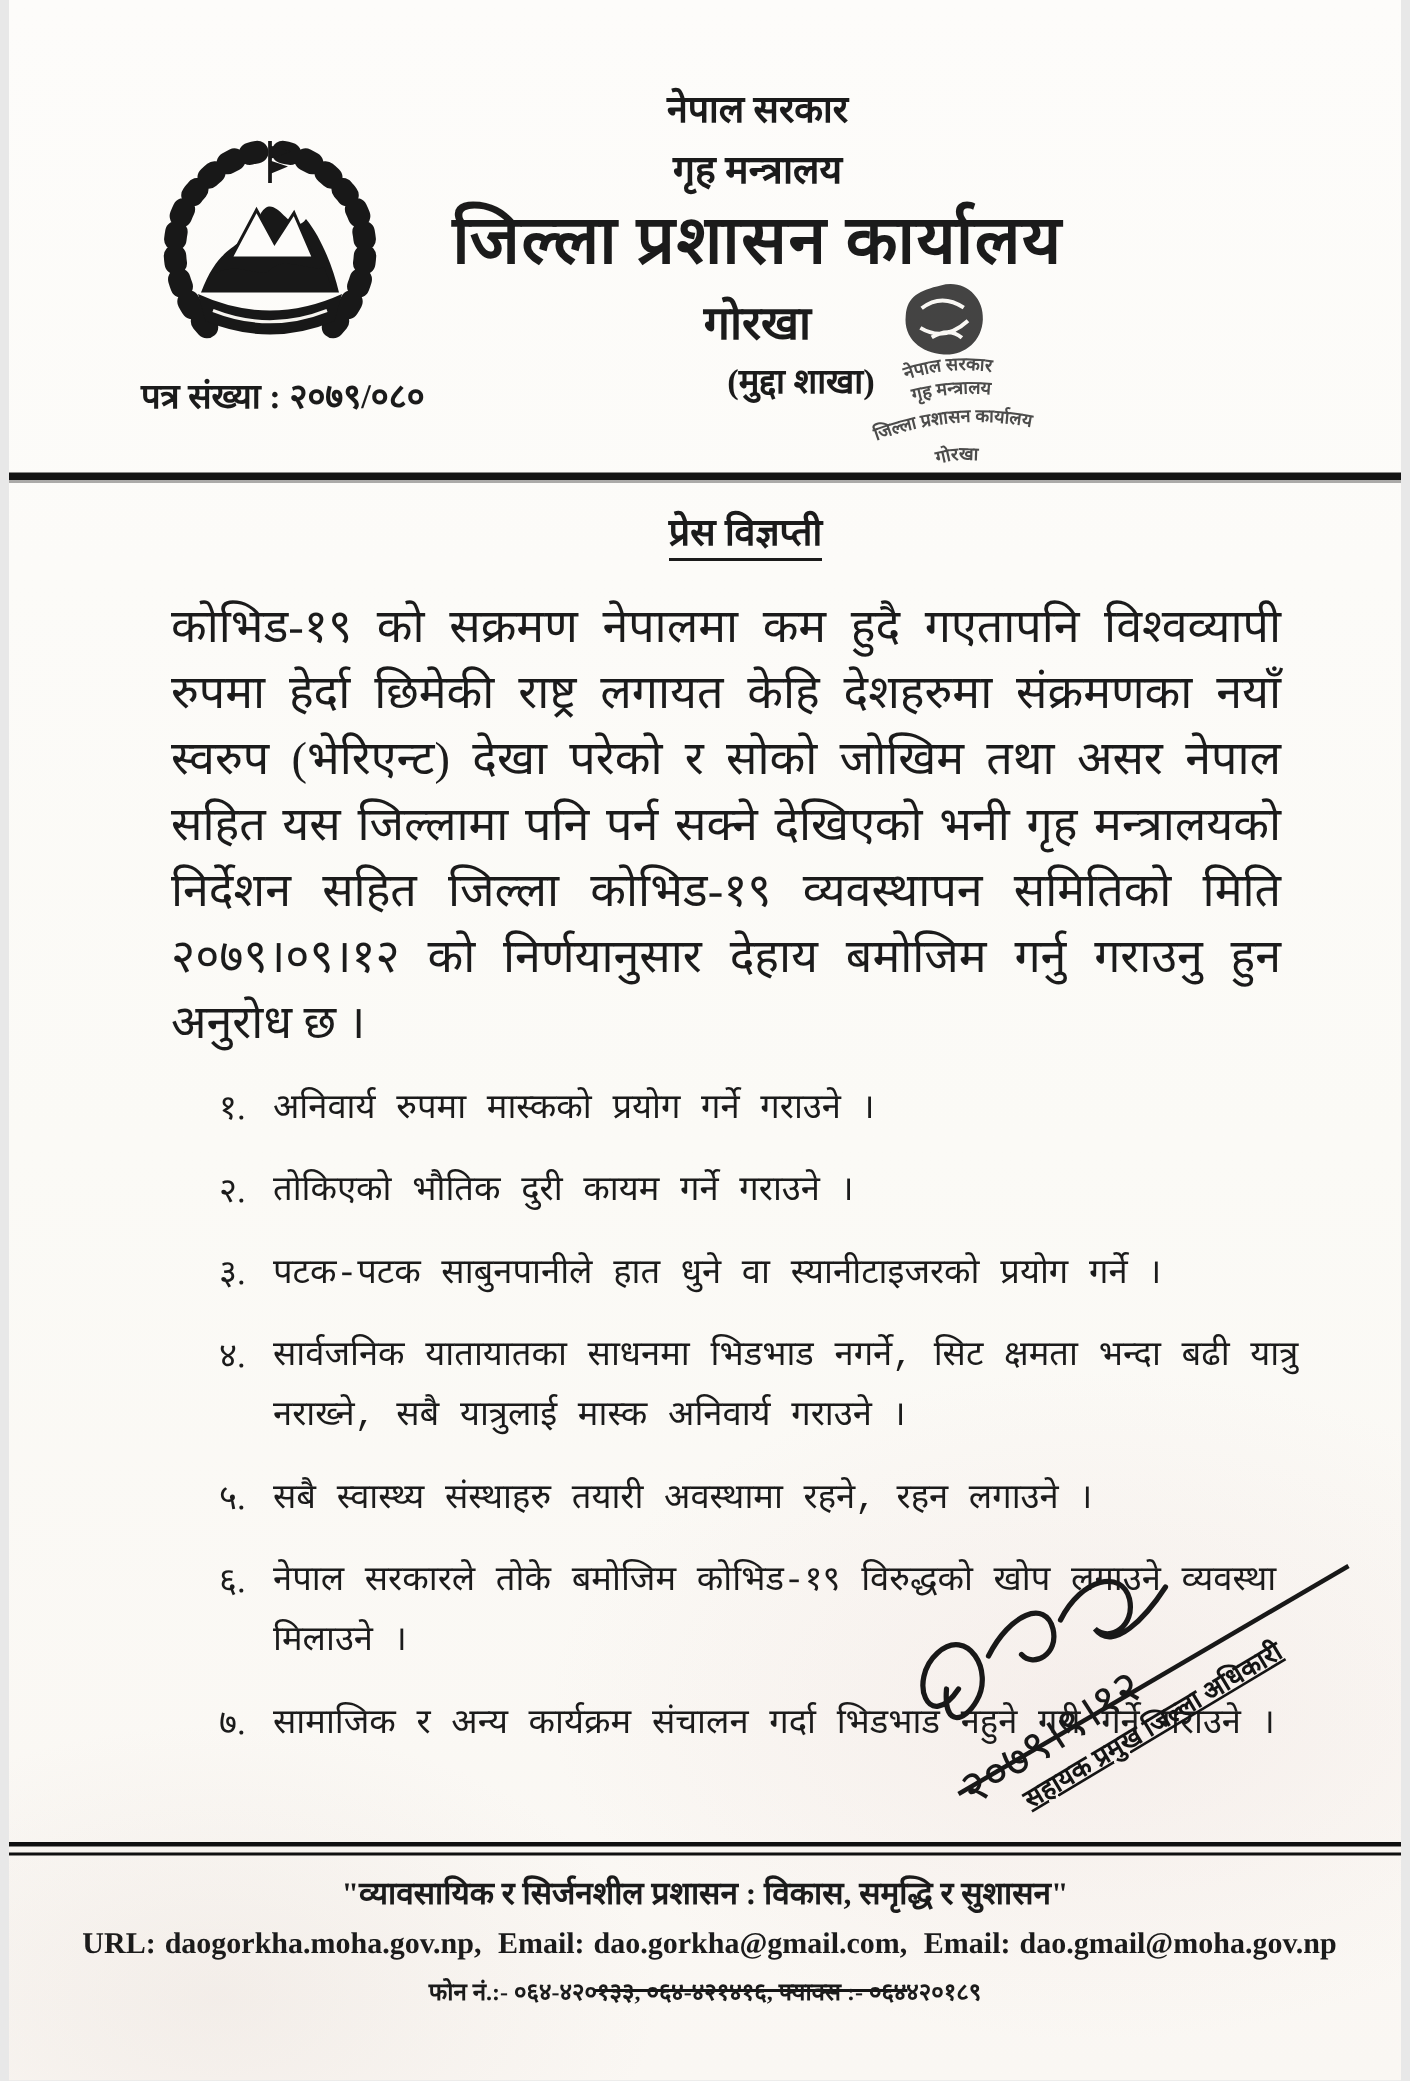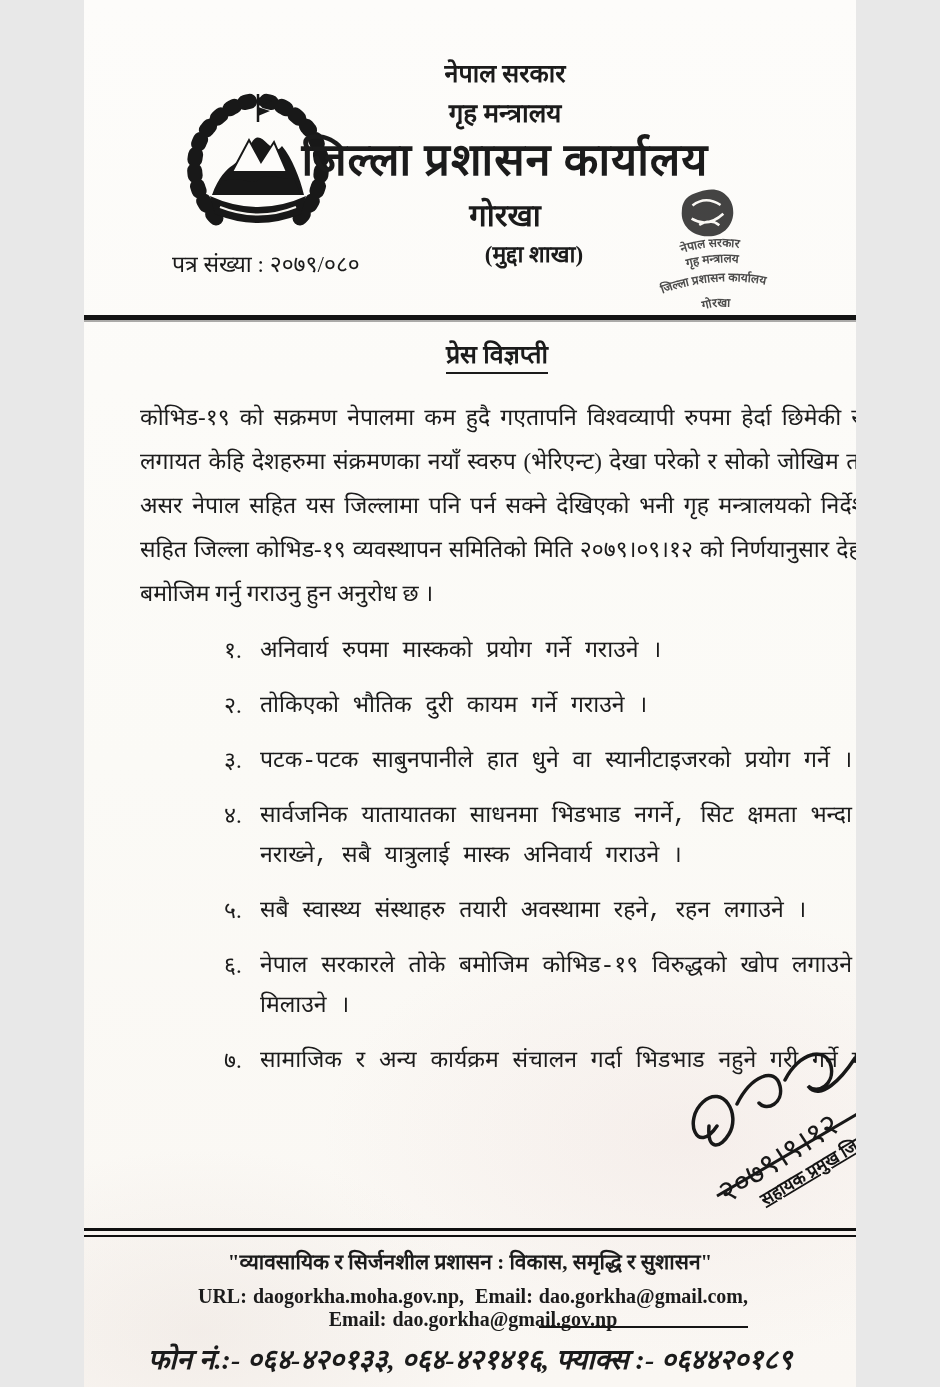--- a/index.html
+++ b/index.html
@@ -1,57 +1,57 @@
 <!DOCTYPE html>
 <html><head>
 <meta charset="utf-8">
 <style>
   html,body{margin:0;padding:0;}
   body{background:#e8e8e8;font-family:"Liberation Serif","DejaVu Serif",serif;}
   .page{
-    position:relative;width:772px;height:1387px;margin:0 auto;overflow:hidden;
+    position:relative;width:928px;height:1387px;margin:0 auto;overflow:hidden;
     background:
       radial-gradient(520px 320px at 78% 82%, rgba(232,212,210,.28), transparent 70%),
       radial-gradient(420px 260px at 15% 96%, rgba(226,214,208,.30), transparent 70%),
       linear-gradient(180deg,#fdfcfa 0%,#fbfaf6 55%,#faf7f3 100%);
     color:#1b1b1b;
   }
   
   .header{position:relative;height:315px;}
   .emblem{position:absolute;left:98px;top:90px;}
   .head-center{position:absolute;left:0;right:0;top:60px;text-align:center;padding-left:70px;line-height:1.15;}
   .gov{font-size:25px;font-weight:bold;}
   .ministry{font-size:26px;font-weight:bold;margin-top:10px;}
   .office{font-size:45px;font-weight:bold;margin-top:6px;letter-spacing:1px;}
   .district{font-size:31px;font-weight:bold;margin-top:12px;}
   .branch{font-size:23px;font-weight:bold;margin-top:8px;padding-left:58px;}
-  .refs{position:absolute;left:88px;top:248px;font-size:23px;font-weight:normal;line-height:33px;}
+  .refs{position:absolute;left:88px;top:248px;font-size:23px;font-weight:bold;line-height:33px;}
   .stamp{position:absolute;left:540px;top:182px;transform:rotate(-5deg);opacity:.84;}
   .rule-top{height:5px;background:#141414;box-shadow:0 2px 0 rgba(20,20,20,.35);}
   
   .title-row{text-align:center;padding-left:54px;margin-top:16px;}
   .doc-title{display:inline-block;font-size:25px;font-weight:bold;border-bottom:2px solid #1b1b1b;padding-bottom:2px;}
-  .para{margin:22px 58px 0 56px;width:740px;font-size:23px;line-height:44px;text-align:justify;}
+  .para{margin:22px 58px 0 108px;width:740px;font-size:31px;line-height:44px;text-align:justify;}
   .list-heading{margin:36px 0 0 140px;font-size:24px;font-weight:bold;text-decoration:underline;}
   .list{margin:8px 0 0 140px;width:770px;}
   .item{display:flex;margin-top:15px;font-size:23px;line-height:40px;}
   .item .num{width:36px;flex:0 0 36px;}
   .item .txt{flex:1;font-family:Liberation Mono, monospace;}
   .closing{margin:20px 0 0 160px;font-size:23px;}
   
   .signature{position:absolute;left:595px;top:1008px;width:345px;height:215px;}
   .signature svg{overflow:visible;}
   
   .footer{position:absolute;left:0;right:0;top:1228px;text-align:center;}
   .rule-bottom{height:4px;border-top:3px solid #101010;border-bottom:2px solid #101010;}
   .motto{font-size:21px;font-weight:bold;margin-top:10px;}
   .contact{font-size:20px;font-weight:bold;margin-top:10px;}
   .contact .seg{margin:12px 6px;}
   .contact .u{border-bottom:2px solid #151515;padding-bottom:19px;}
-  .phone{font-size:28px;font-weight:bold;margin-top:8px;font-style:italic;}
+  .phone{font-size:16px;font-weight:bold;margin-top:8px;}
 </style>
 </head>
 <body>
 
 <div class="page">
 
   <div class="header">
 
     <div class="emblem">
       <svg width="152" height="150" viewBox="0 0 152 150">
@@ -154,18 +154,18 @@
       <text transform="translate(86,198) rotate(-31)" font-size="17.5" font-weight="bold" text-decoration="underline" fill="#141414">सहायक प्रमुख जिल्ला अधिकारी</text>
     </svg>
   </div>
 
   <div class="footer">
     <div class="rule-bottom"></div>
     <div class="motto">"व्यावसायिक र सिर्जनशील प्रशासन : विकास, समृद्धि र सुशासन"</div>
     <div class="contact">
       <span class="seg">URL:</span><span>daogorkha.moha.gov.np,</span>
       <span class="seg">Email:</span><span class="u">dao.gorkha@gmail.com,</span>
-      <span class="seg">Email:</span><span>dao.gorkha@gmail.gov.np</span>
+      <span class="seg">Email:</span><span>dao.gmail@moha.gov.np</span>
     </div>
     <div class="phone">फोन नं.:- ०६४-४२०१३३, ०६४-४२१४१६, फ्याक्स :- ०६४४२०१८९</div>
   </div>
 
 </div>
 
 </body></html>

